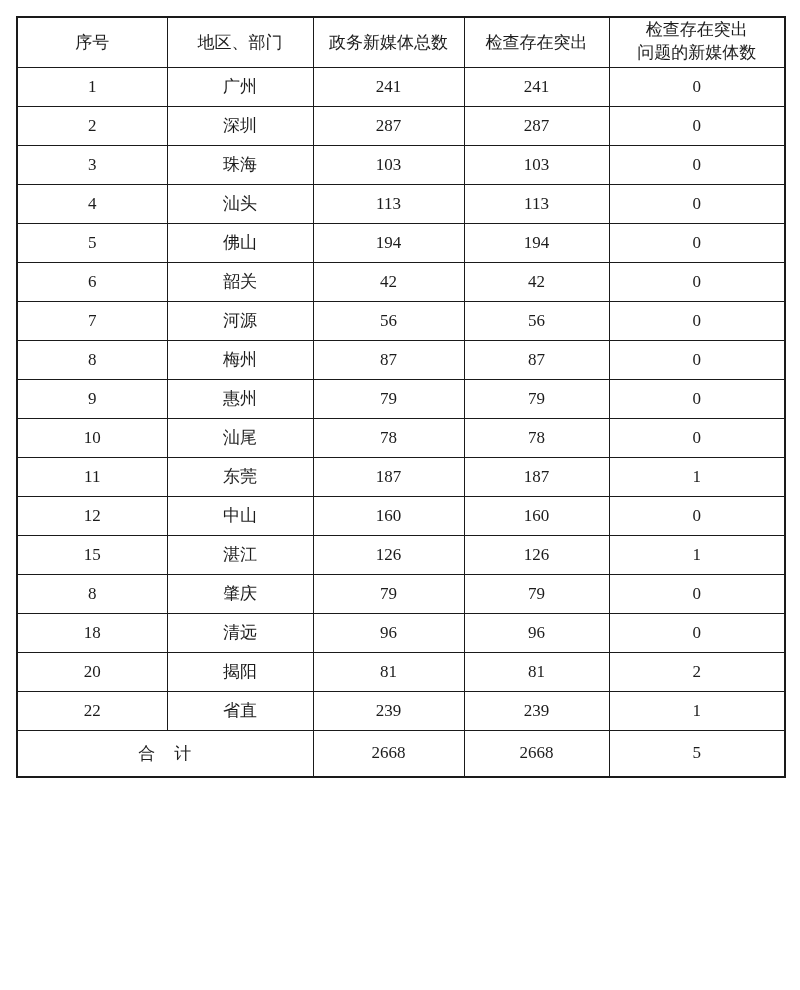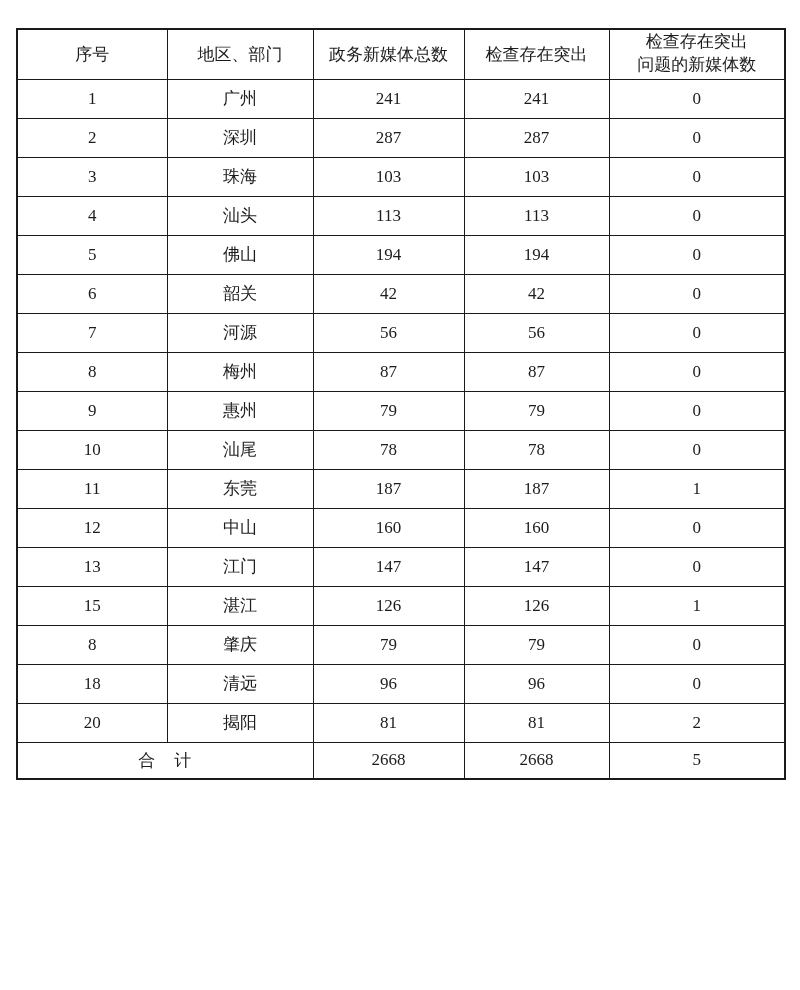--- a/index.html
+++ b/index.html
@@ -9,39 +9,39 @@
     width: 800px;
     height: 990px;
     background: #ffffff;
     font-family: "Liberation Serif", "DejaVu Serif", serif;
     color: #1c1c1c;
     overflow: hidden;
   }
   table.data-table {
     position: absolute;
     left: 16px;
-    top: 28px;
+    top: 16px;
     width: 768px;
     border-collapse: collapse;
     table-layout: fixed;
     border: 2px solid #1a1a1a;
   }
   table.data-table th,
   table.data-table td {
     border: 1.5px solid #1a1a1a;
     text-align: center;
     vertical-align: middle;
     font-size: 17px;
     font-weight: normal;
     color: #1c1c1c;
     padding: 0 4px;
   }
   thead tr { height: 50px; }
   tbody tr { height: 39px; }
-  tfoot tr { height: 37px; }
+  tfoot tr { height: 47px; }
   th.wrap-header { white-space: pre-line; line-height: 1.35; font-size: 16px; }
   tfoot td.footer-label { letter-spacing: 1px; }
 </style>
 </head>
 <body>
 
 <div class="page">
   <table class="data-table">
     <colgroup>
       <col style="width:150px">
@@ -139,27 +139,20 @@
           <td>1</td>
         </tr>
         <tr>
           <td>12</td>
           <td>中山</td>
           <td>160</td>
           <td>160</td>
           <td>0</td>
         </tr>
         <tr>
-          <td>13</td>
-          <td>江门</td>
-          <td>147</td>
-          <td>147</td>
-          <td>0</td>
-        </tr>
-        <tr>
           <td>15</td>
           <td>湛江</td>
           <td>126</td>
           <td>126</td>
           <td>1</td>
         </tr>
         <tr>
           <td>8</td>
           <td>肇庆</td>
           <td>79</td>
@@ -173,20 +166,27 @@
           <td>96</td>
           <td>0</td>
         </tr>
         <tr>
           <td>20</td>
           <td>揭阳</td>
           <td>81</td>
           <td>81</td>
           <td>2</td>
         </tr>
+        <tr>
+          <td>22</td>
+          <td>省直</td>
+          <td>239</td>
+          <td>239</td>
+          <td>1</td>
+        </tr>
       </tbody>
     <tfoot>
       <tr>
         <td colspan="2" class="footer-label">合　计</td>
         <td>2668</td>
         <td>2668</td>
         <td>5</td>
       </tr>
     </tfoot>
   </table>

